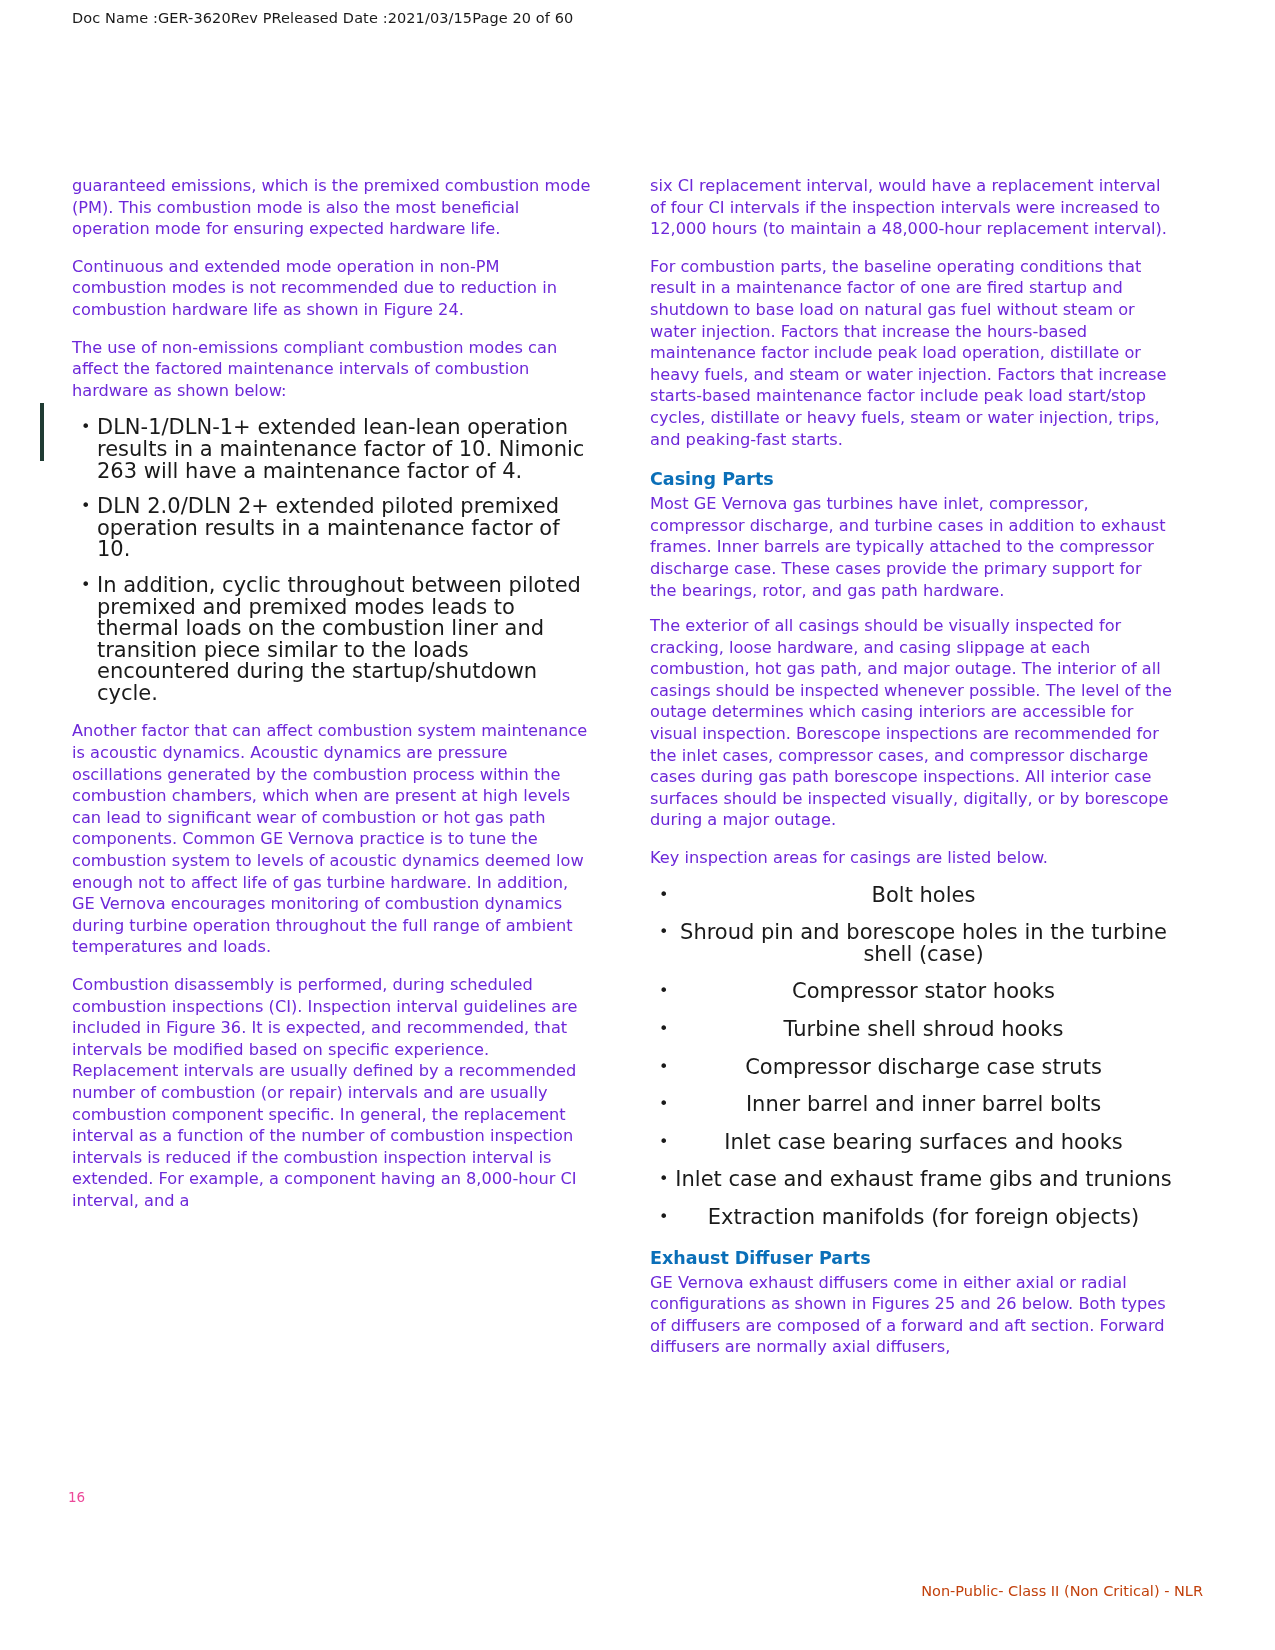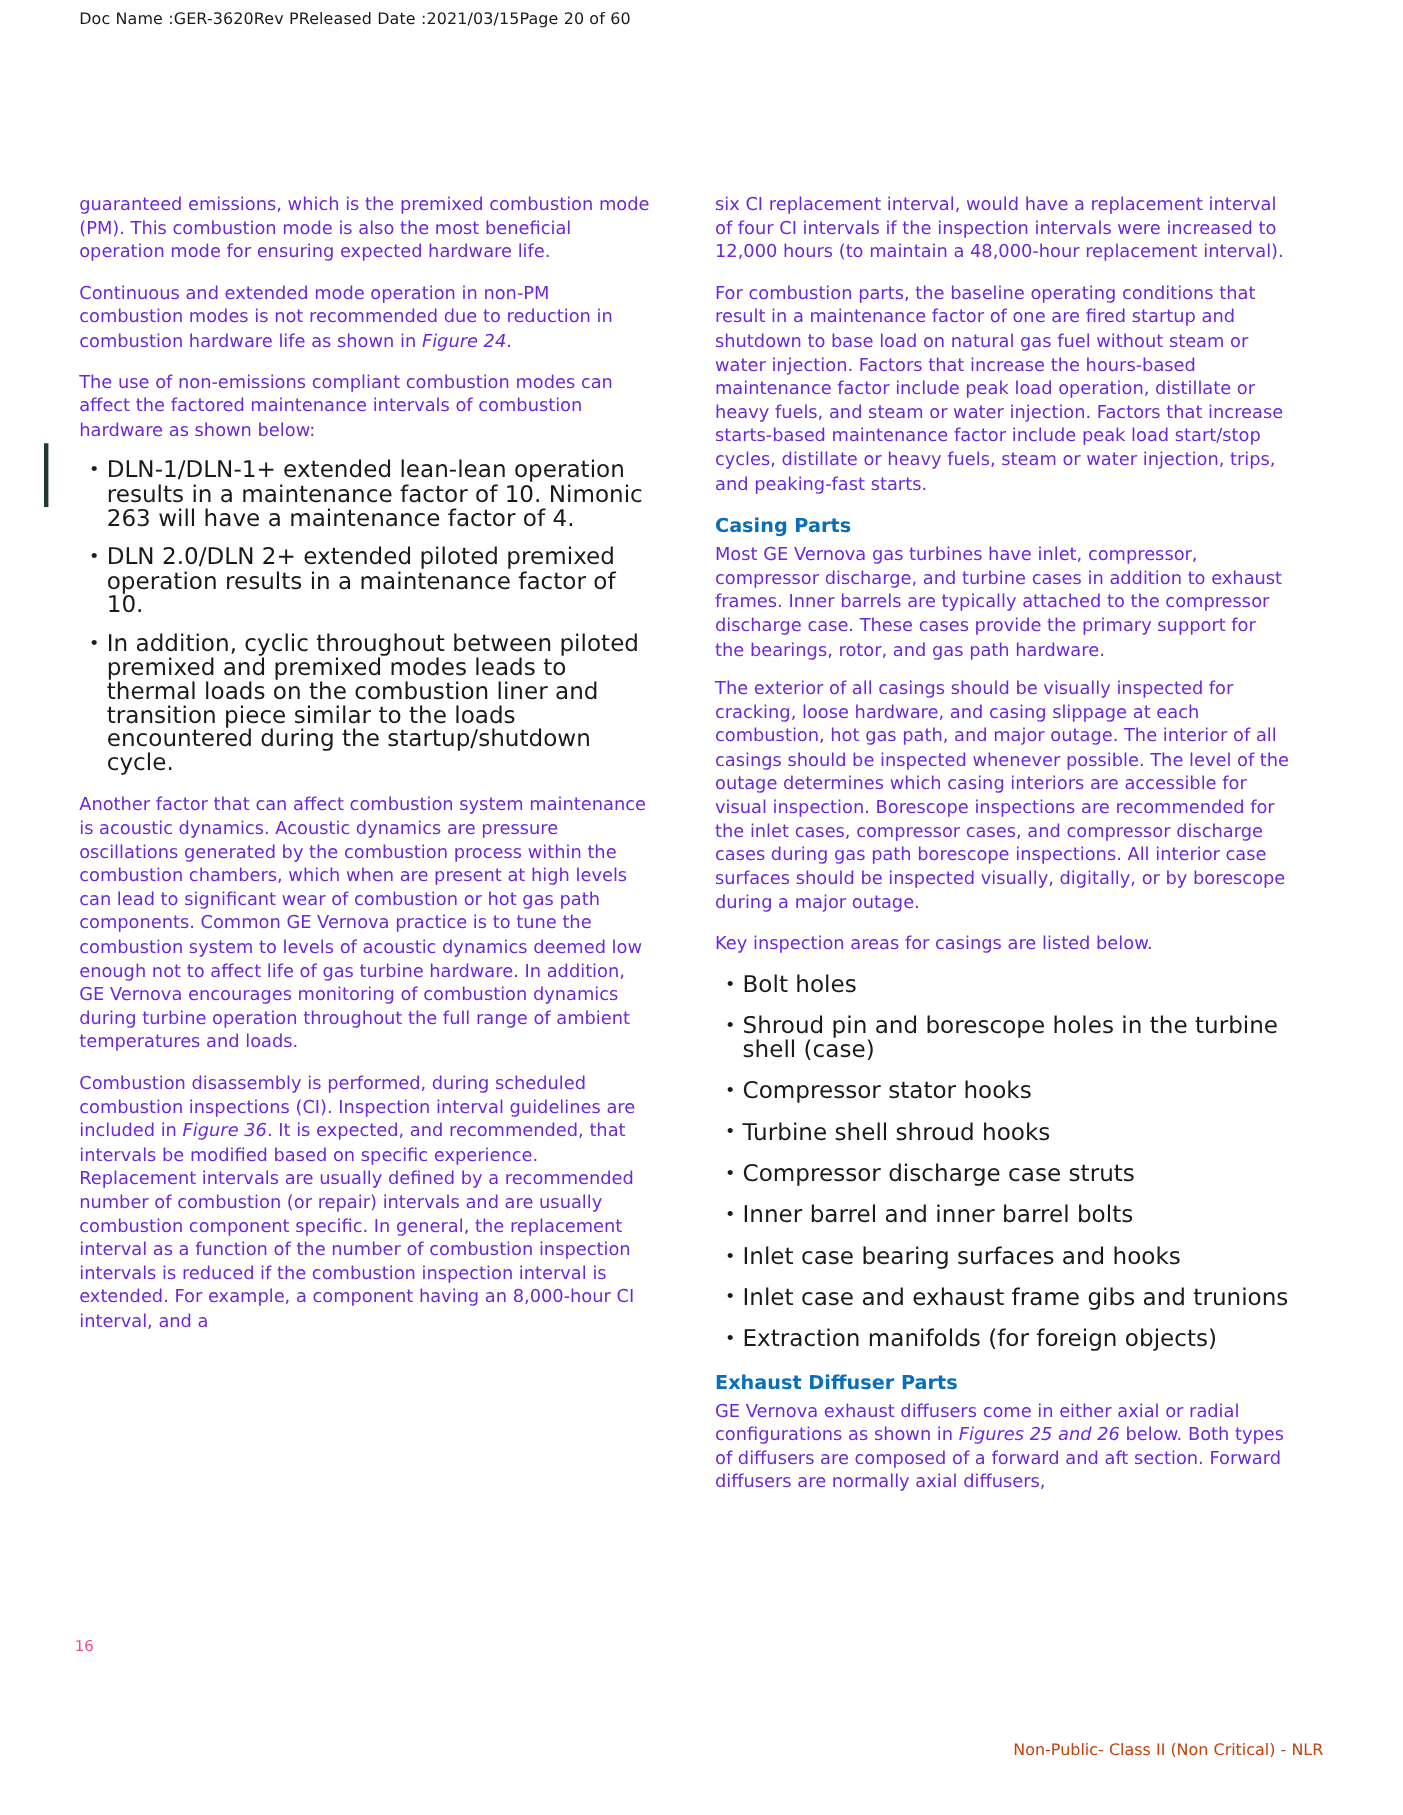--- a/index.html
+++ b/index.html
@@ -49,42 +49,42 @@
     width: 522px;
     flex: 0 0 522px;
   }
   p {
     margin: 0 0 16px 0;
     font-size: 16.2px;
     line-height: 21.6px;
     color: #6d28d9;
   }
   p.tight { margin-bottom: 14px; }
-  .italic { font-style: italic; }
+  .italic { }
 
   ul {
     list-style: none;
     margin: 0 0 16px 0;
     padding: 0;
   }
   li {
     position: relative;
     padding-left: 25px;
     margin-bottom: 14px;
     font-size: 21px;
     line-height: 21.6px;
   }
   li:before {
     content: "\2022";
     position: absolute;
     left: 9px;
     top: -1px;
     font-size: 16px;
   }
-  ul.compact li { margin-bottom: 16px; }
+  ul.compact li { margin-bottom: 16px; text-align: center; }
 
   .section-head {
     color: #0a6fb8;
     font-size: 17.5px;
     font-weight: bold;
     margin: 18px 0 3px 0;
     line-height: 22px;
   }
   .section-head.first { }
 

